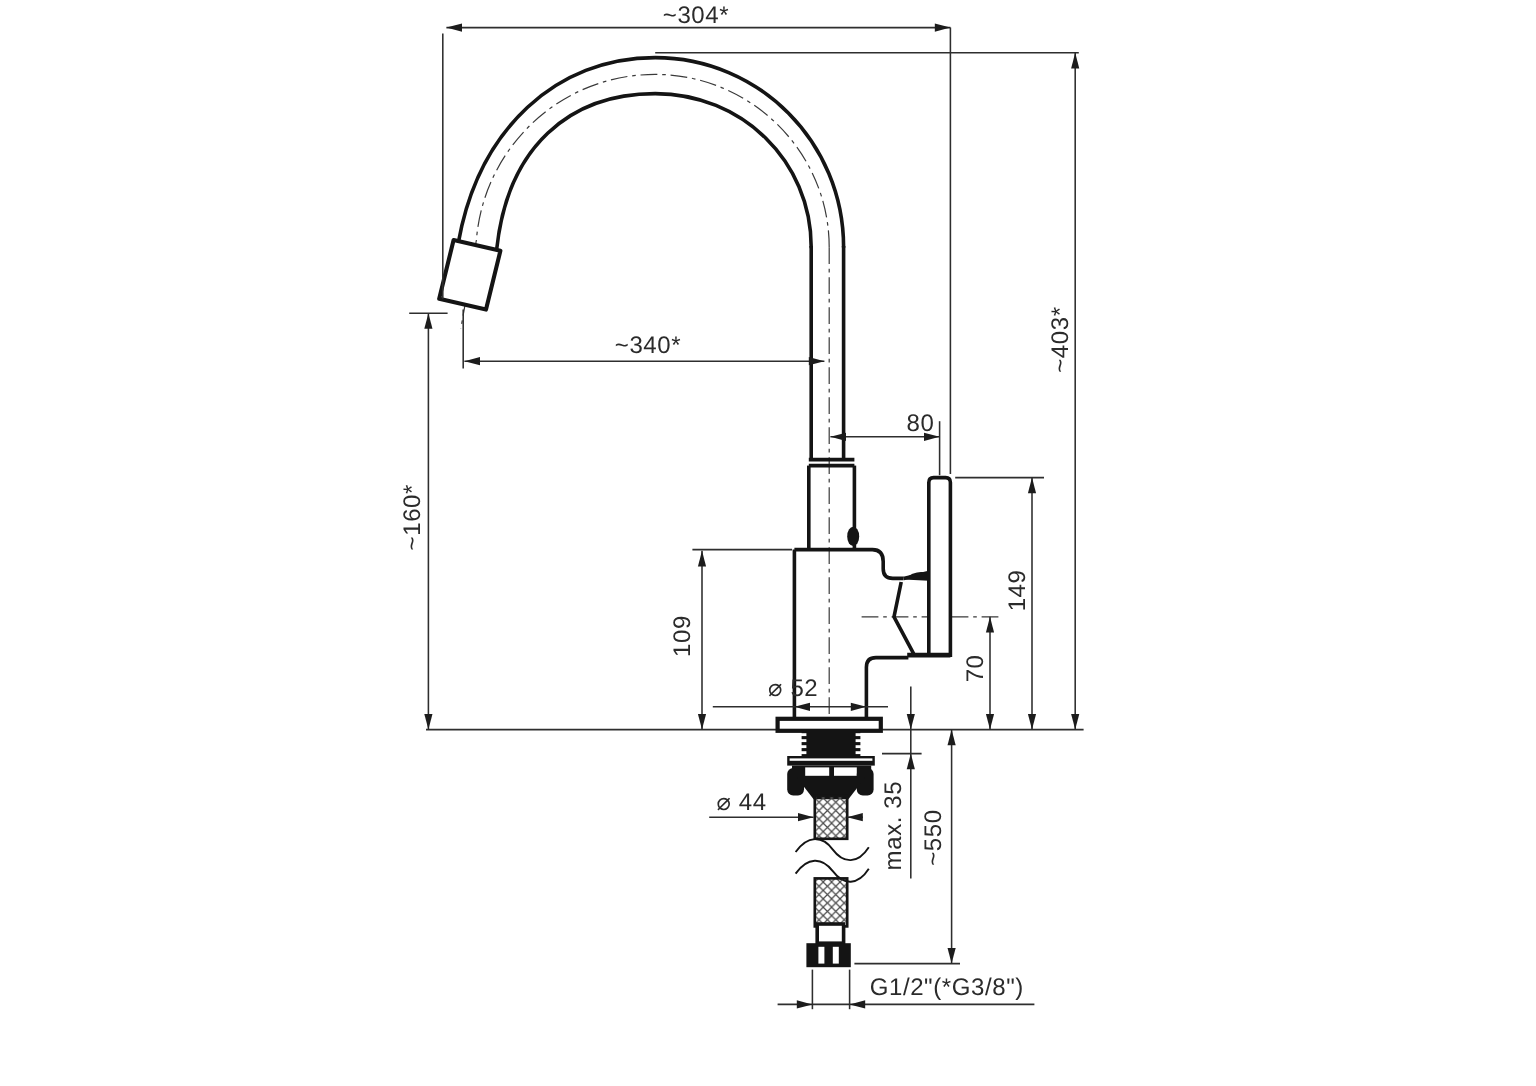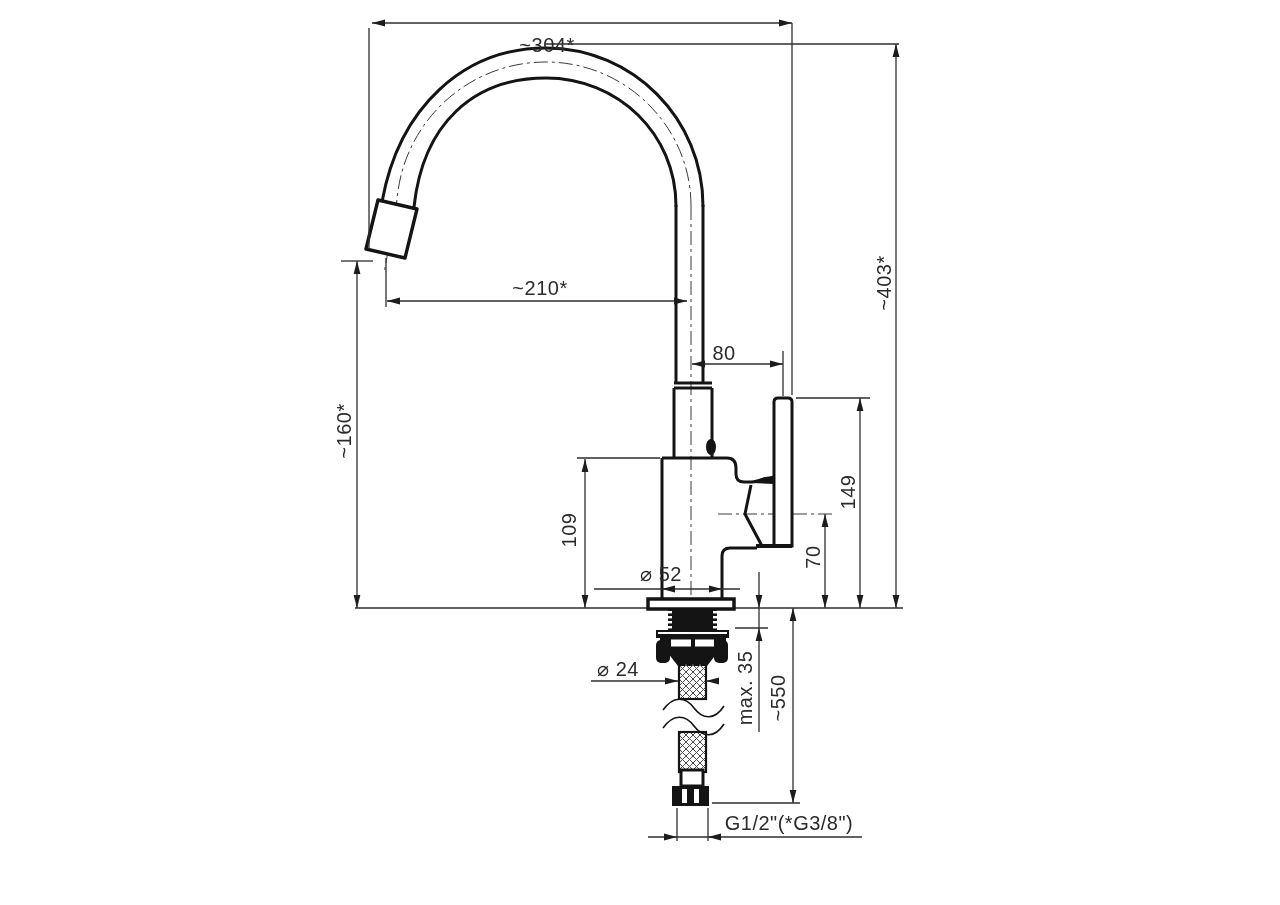--- a/index.html
+++ b/index.html
@@ -188,27 +188,27 @@
         <path d="M 759,628 l -3.4,13 h 6.8 z"></path>
 
     <path d="M 793,608 l -3.4,13 h 6.8 z"></path>
         <path d="M 793,803 l -3.4,-13 h 6.8 z"></path>
 
     <path d="M 677,837 l -13,-3.4 v 6.8 z"></path>
         <path d="M 708,837 l 13,-3.4 v 6.8 z"></path>
   </g>
 </svg>
 
-<div class="dim-label" style="left:547px;top:13px;margin-top:32px;">~304*</div>
-<div class="dim-label" style="left:540px;top:288px;">~210*</div>
-<div class="dim-label" style="left:724px;top:353px;">80</div>
+<div class="dim-label" style="left:580px;top:13px;">~304*</div>
+<div class="dim-label" style="left:540px;top:288px;">~340*</div>
+<div class="dim-label" style="left:767px;top:353px;">80</div>
 <div class="dim-label rot" style="left:884px;top:283px;">~403*</div>
 <div class="dim-label rot" style="left:344px;top:431px;">~160*</div>
 <div class="dim-label rot" style="left:569px;top:530px;">109</div>
 <div class="dim-label rot" style="left:848px;top:492px;">149</div>
 <div class="dim-label rot" style="left:813px;top:557px;">70</div>
 <div class="dim-label" style="left:621px;top:574px;margin-left:40px;">⌀ 52</div>
-<div class="dim-label" style="left:618px;top:669px;">⌀ 24</div>
+<div class="dim-label" style="left:618px;top:669px;">⌀ 44</div>
 <div class="dim-label rot" style="left:745px;top:688px;">max. 35</div>
 <div class="dim-label rot" style="left:778px;top:698px;">~550</div>
 <div class="dim-label" style="left:789px;top:823px;">G1/2"(*G3/8")</div>
 
 </div>
 
 </body></html>

